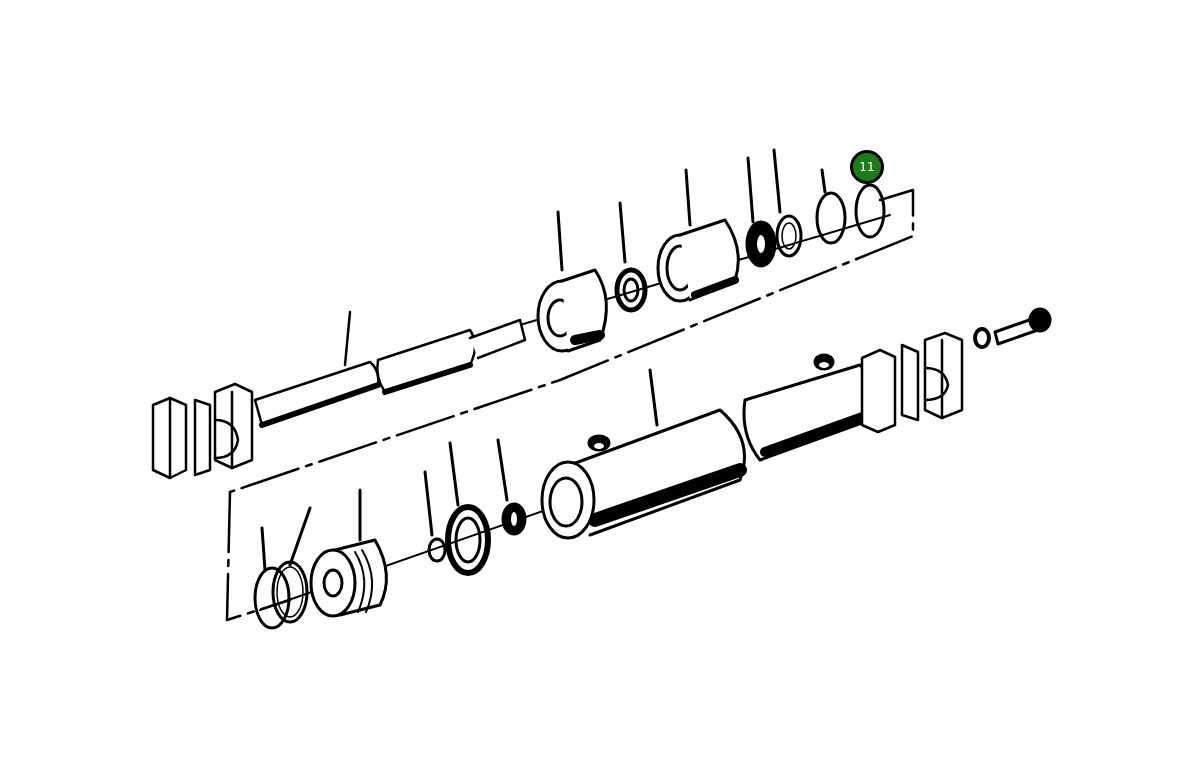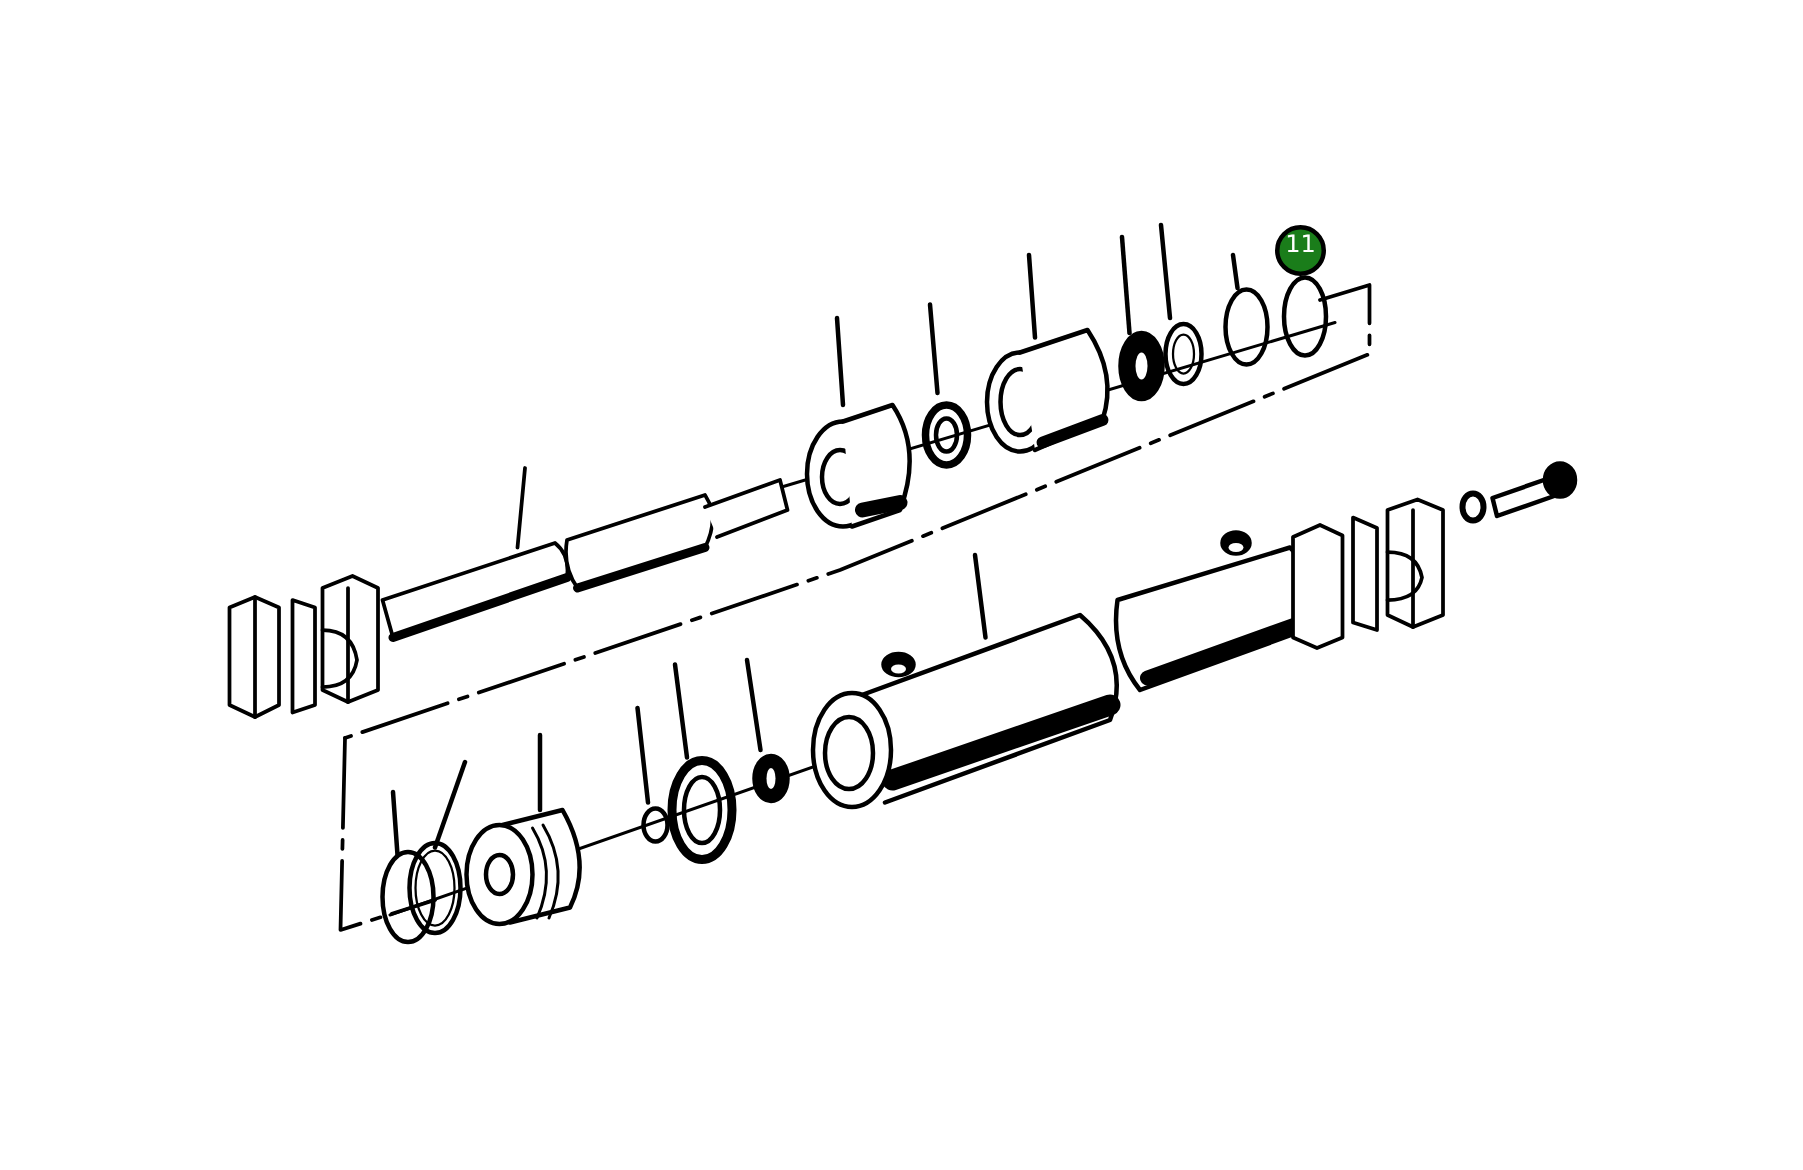--- a/index.html
+++ b/index.html
@@ -2,22 +2,22 @@
 <html><head>
 <meta charset="utf-8">
 <style>
   html, body { margin: 0; padding: 0; background: #ffffff; }
   body { width: 1202px; height: 780px; position: relative; overflow: hidden;
          font-family: "Liberation Sans", sans-serif; }
   #diagram { position: absolute; left: 0; top: 0; width: 1202px; height: 780px; }
   .callout {
     position: absolute; width: 34px; height: 34px; border-radius: 50%;
     border: 3px solid #000; box-sizing: border-box;
-    display: flex; align-items: flex-start; justify-content: center;
-    color: #ffffff; font-size: 16px; font-family: "DejaVu Sans", sans-serif;
+    display: flex; align-items: center; justify-content: center;
+    color: #ffffff; font-size: 12px; font-family: "DejaVu Sans", sans-serif;
     cursor: pointer;
   }
 </style>
 </head>
 <body>
 
 <svg id="diagram" viewBox="0 0 1202 780" xmlns="http://www.w3.org/2000/svg">
   <g fill="none" stroke="#000" stroke-linecap="round" stroke-linejoin="round">
 
     <g>

